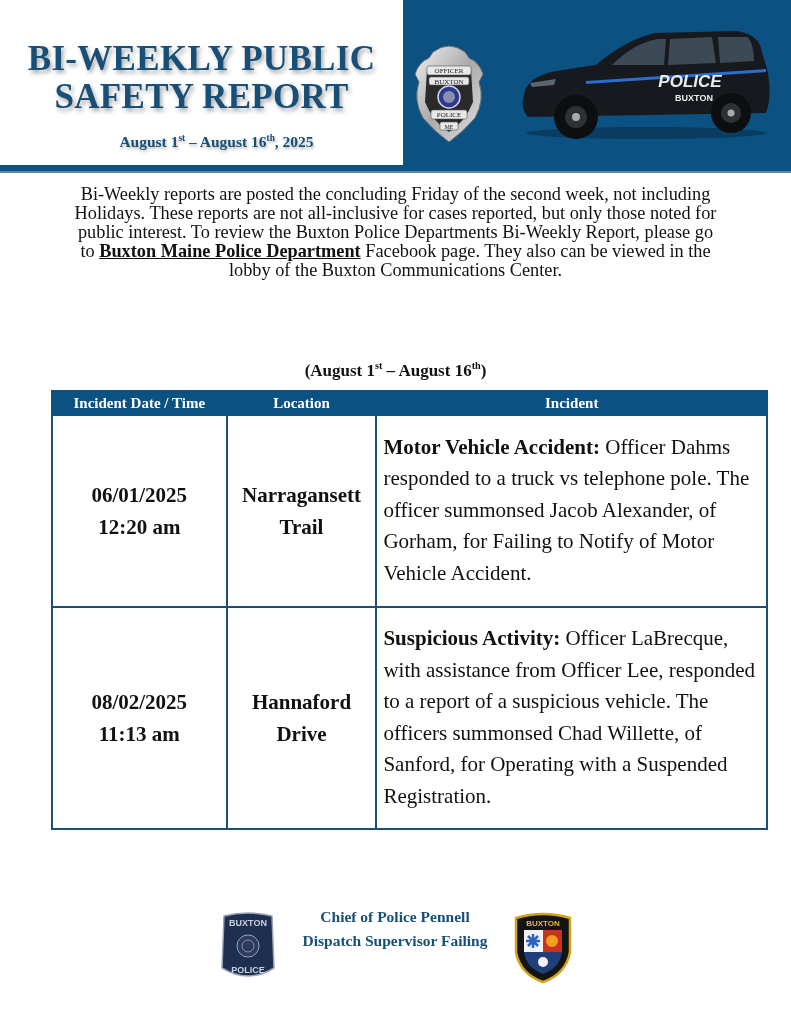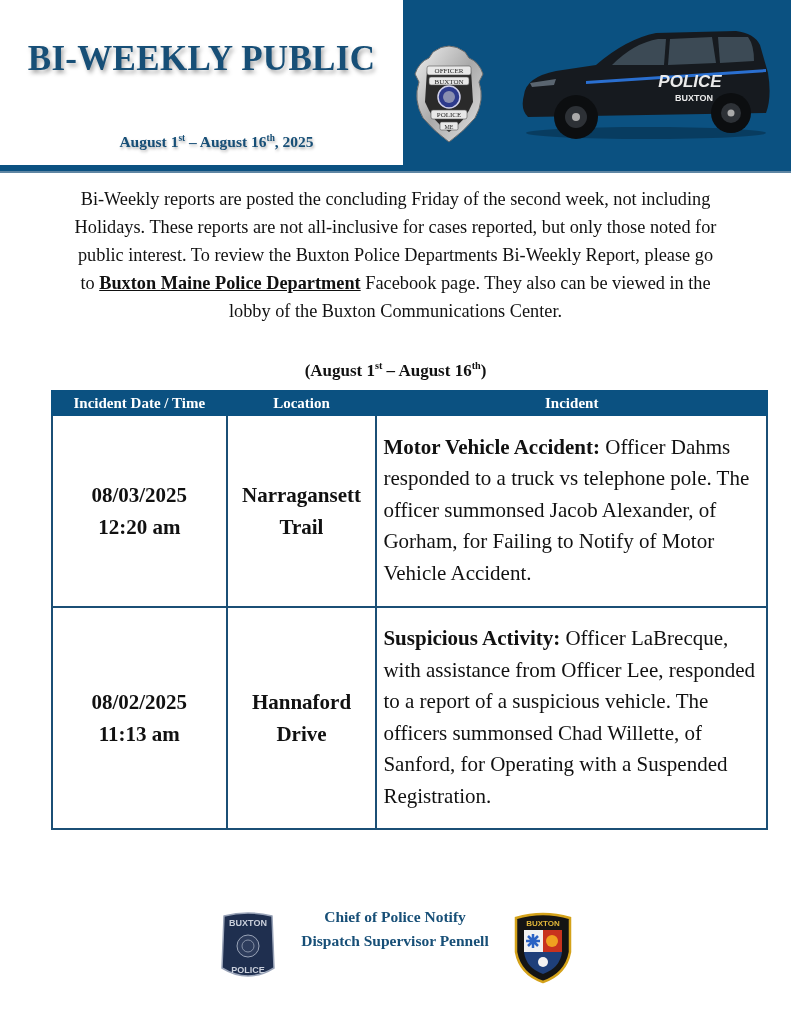--- a/index.html
+++ b/index.html
@@ -17,21 +17,21 @@
     color: #174f77; text-shadow: 2px 3px 4px rgba(0,0,0,0.35); letter-spacing: 0.3px; }
   .subtitle { position: absolute; left: 0; top: 133px; width: 403px; text-align: center;
     font-weight: bold; font-size: 15.5px; color: #174f77; text-shadow: 1px 2px 3px rgba(0,0,0,0.3); padding-left: 30px; }
   sup { font-size: 0.6em; vertical-align: super; line-height: 0; }
 
   .badge { position: absolute; left: 413px; top: 40px; width: 72px; height: 104px; }
   .car { position: absolute; left: 516px; top: 25px; width: 260px; height: 120px; }
 
   
   .intro { position: absolute; left: 70px; top: 185px; width: 651px; text-align: center;
-    font-size: 18.3px; line-height: 28px; color: #111; }
+    font-size: 18.3px; line-height: 19px; color: #111; }
   .intro a { color: #111; font-weight: bold; text-decoration: underline; }
 
   .range { position: absolute; left: 0; top: 361px; width: 791px; text-align: center; font-weight: bold; font-size: 17px; }
 
   
   table.incidents { position: absolute; left: 51px; top: 390px; width: 717px; border-collapse: collapse; border-radius: 18px; }
   table.incidents th { background: #0b5181; color: #fff; font-weight: bold; font-size: 15px; height: 24px;
     border: 2px solid #0b5181; border-right: 1px solid #cfd8e0; padding: 0 4px; }
   table.incidents th:last-child { border-right: 2px solid #0b5181; }
   table.incidents td { border: 2px solid #1b4f75; vertical-align: middle; }
@@ -45,20 +45,21 @@
     font-weight: bold; font-size: 15.5px; line-height: 24px; color: #174f77; }
   .footer-right-logo { position: absolute; left: 512px; top: 912px; width: 62px; height: 72px; }
 </style>
 </head>
 <body>
 
 <div class="header">
   <div class="header-left">
     <div class="title">
       <div>BI-WEEKLY PUBLIC</div>
+      <div>SAFETY REPORT</div>
     </div>
     <div class="subtitle"><span>August 1</span><sup>st</sup><span> – August 16</span><sup>th</sup><span>, 2025</span></div>
   </div>
   <div class="header-right"></div>
 
   <svg class="badge" viewBox="0 0 72 104">
     <defs>
       <linearGradient id="silver" x1="0" y1="0" x2="1" y2="1">
         <stop offset="0" stop-color="#f1f1f1"></stop>
         <stop offset="0.5" stop-color="#a9a9a9"></stop>
@@ -113,21 +114,21 @@
   <thead>
     <tr>
       <th>Incident Date / Time</th>
       <th>Location</th>
       <th>Incident</th>
     </tr>
   </thead>
   <tbody>
     <tr style="height:192px">
       <td class="date">
-        <div>08/03/2025</div>
+        <div>06/01/2025</div>
         <div>12:20 am</div>
       </td>
       <td class="loc">
         <div>Narragansett</div>
         <div>Trail</div>
       </td>
       <td class="inc"><b>Motor Vehicle Accident:</b><span> Officer Dahms responded to a truck vs telephone pole. The officer summonsed Jacob Alexander, of Gorham, for Failing to Notify of Motor Vehicle Accident.</span></td>
     </tr>
     <tr style="height:222px">
       <td class="date">
@@ -145,22 +146,22 @@
 
 <svg class="footer-left-logo" viewBox="0 0 56 72">
   <path d="M4 6 Q28 0 52 6 L54 58 Q28 74 2 58 Z" fill="#1f2f4f" stroke="#9aa4b8" stroke-width="1.5"></path>
   <text x="28" y="16" font-size="9" font-weight="bold" text-anchor="middle" fill="#c9cfdb" font-family="Liberation Sans, sans-serif">BUXTON</text>
   <circle cx="28" cy="36" r="11" fill="#2d3c5c" stroke="#9aa4b8" stroke-width="1"></circle>
   <circle cx="28" cy="36" r="6" fill="none" stroke="#9aa4b8" stroke-width="0.8"></circle>
   <text x="28" y="63" font-size="9" font-weight="bold" text-anchor="middle" fill="#c9cfdb" font-family="Liberation Sans, sans-serif">POLICE</text>
 </svg>
 
 <div class="footer-text">
-  <div>Chief of Police Notify</div>
-  <div>Dispatch Supervisor Pennell</div>
+  <div>Chief of Police Pennell</div>
+  <div>Dispatch Supervisor Failing</div>
 </div>
 
 <svg class="footer-right-logo" viewBox="0 0 62 72">
   <path d="M4 6 Q31 -2 58 6 L58 40 Q54 62 31 70 Q8 62 4 40 Z" fill="#141414" stroke="#d4a21a" stroke-width="2.5"></path>
   <text x="31" y="14" font-size="8" font-weight="bold" text-anchor="middle" fill="#e0b63a" font-family="Liberation Sans, sans-serif">BUXTON</text>
   <path d="M12 18 L31 18 L31 40 L12 40 Z" fill="#f2f2f2"></path>
   <path d="M31 18 L50 18 L50 40 L31 40 Z" fill="#c8321e"></path>
   <path d="M12 40 L50 40 Q48 56 31 62 Q14 56 12 40 Z" fill="#1e3f7a"></path>
   <path d="M21 22 L21 36 M14 29 L28 29 M16 24 L26 34 M26 24 L16 34" stroke="#2a62c4" stroke-width="2.5"></path>
   <circle cx="40" cy="29" r="6" fill="#f0a020"></circle>

